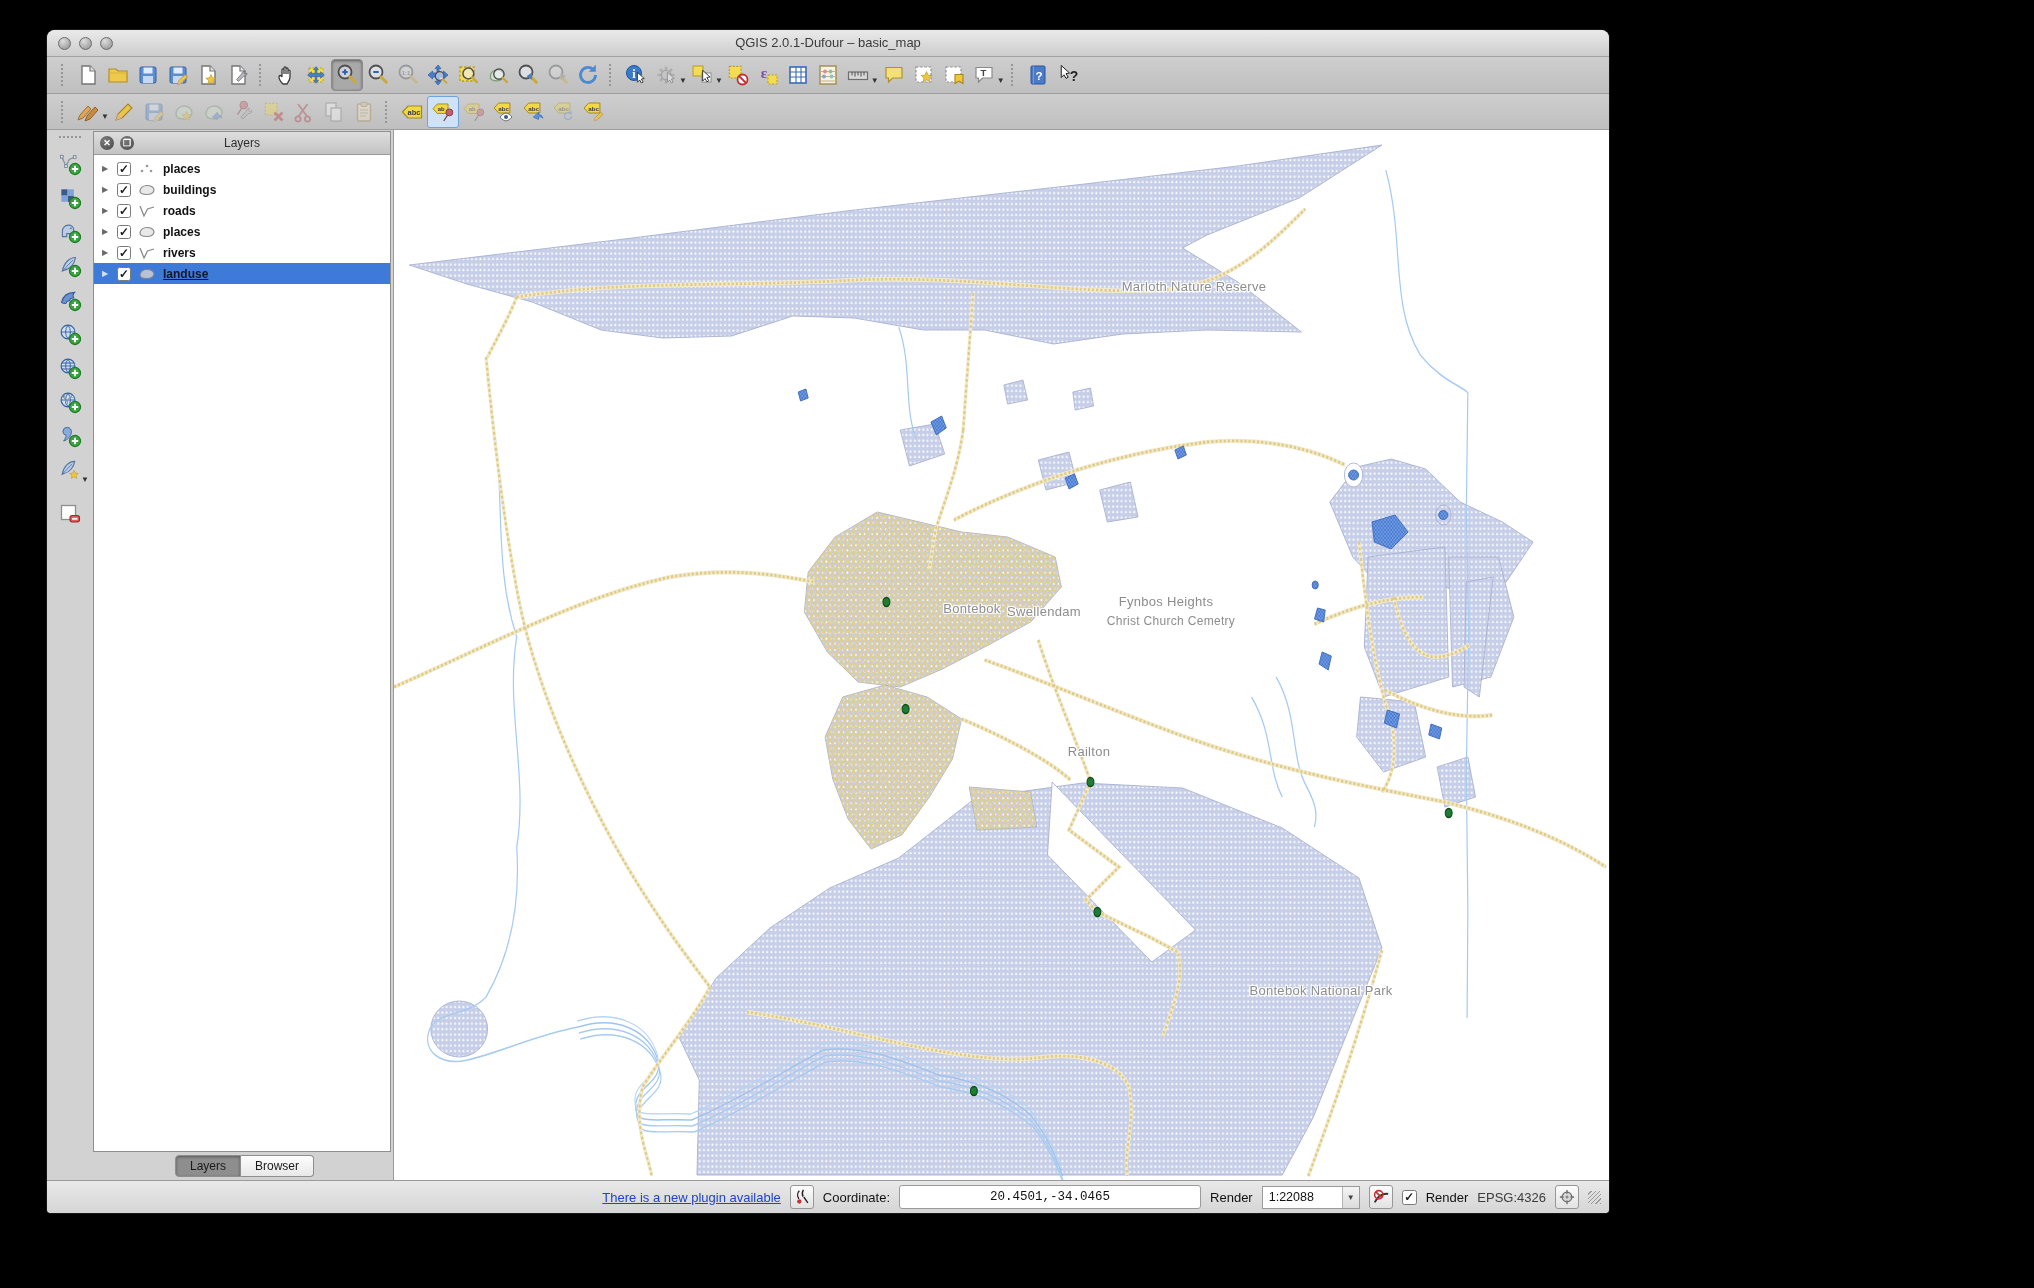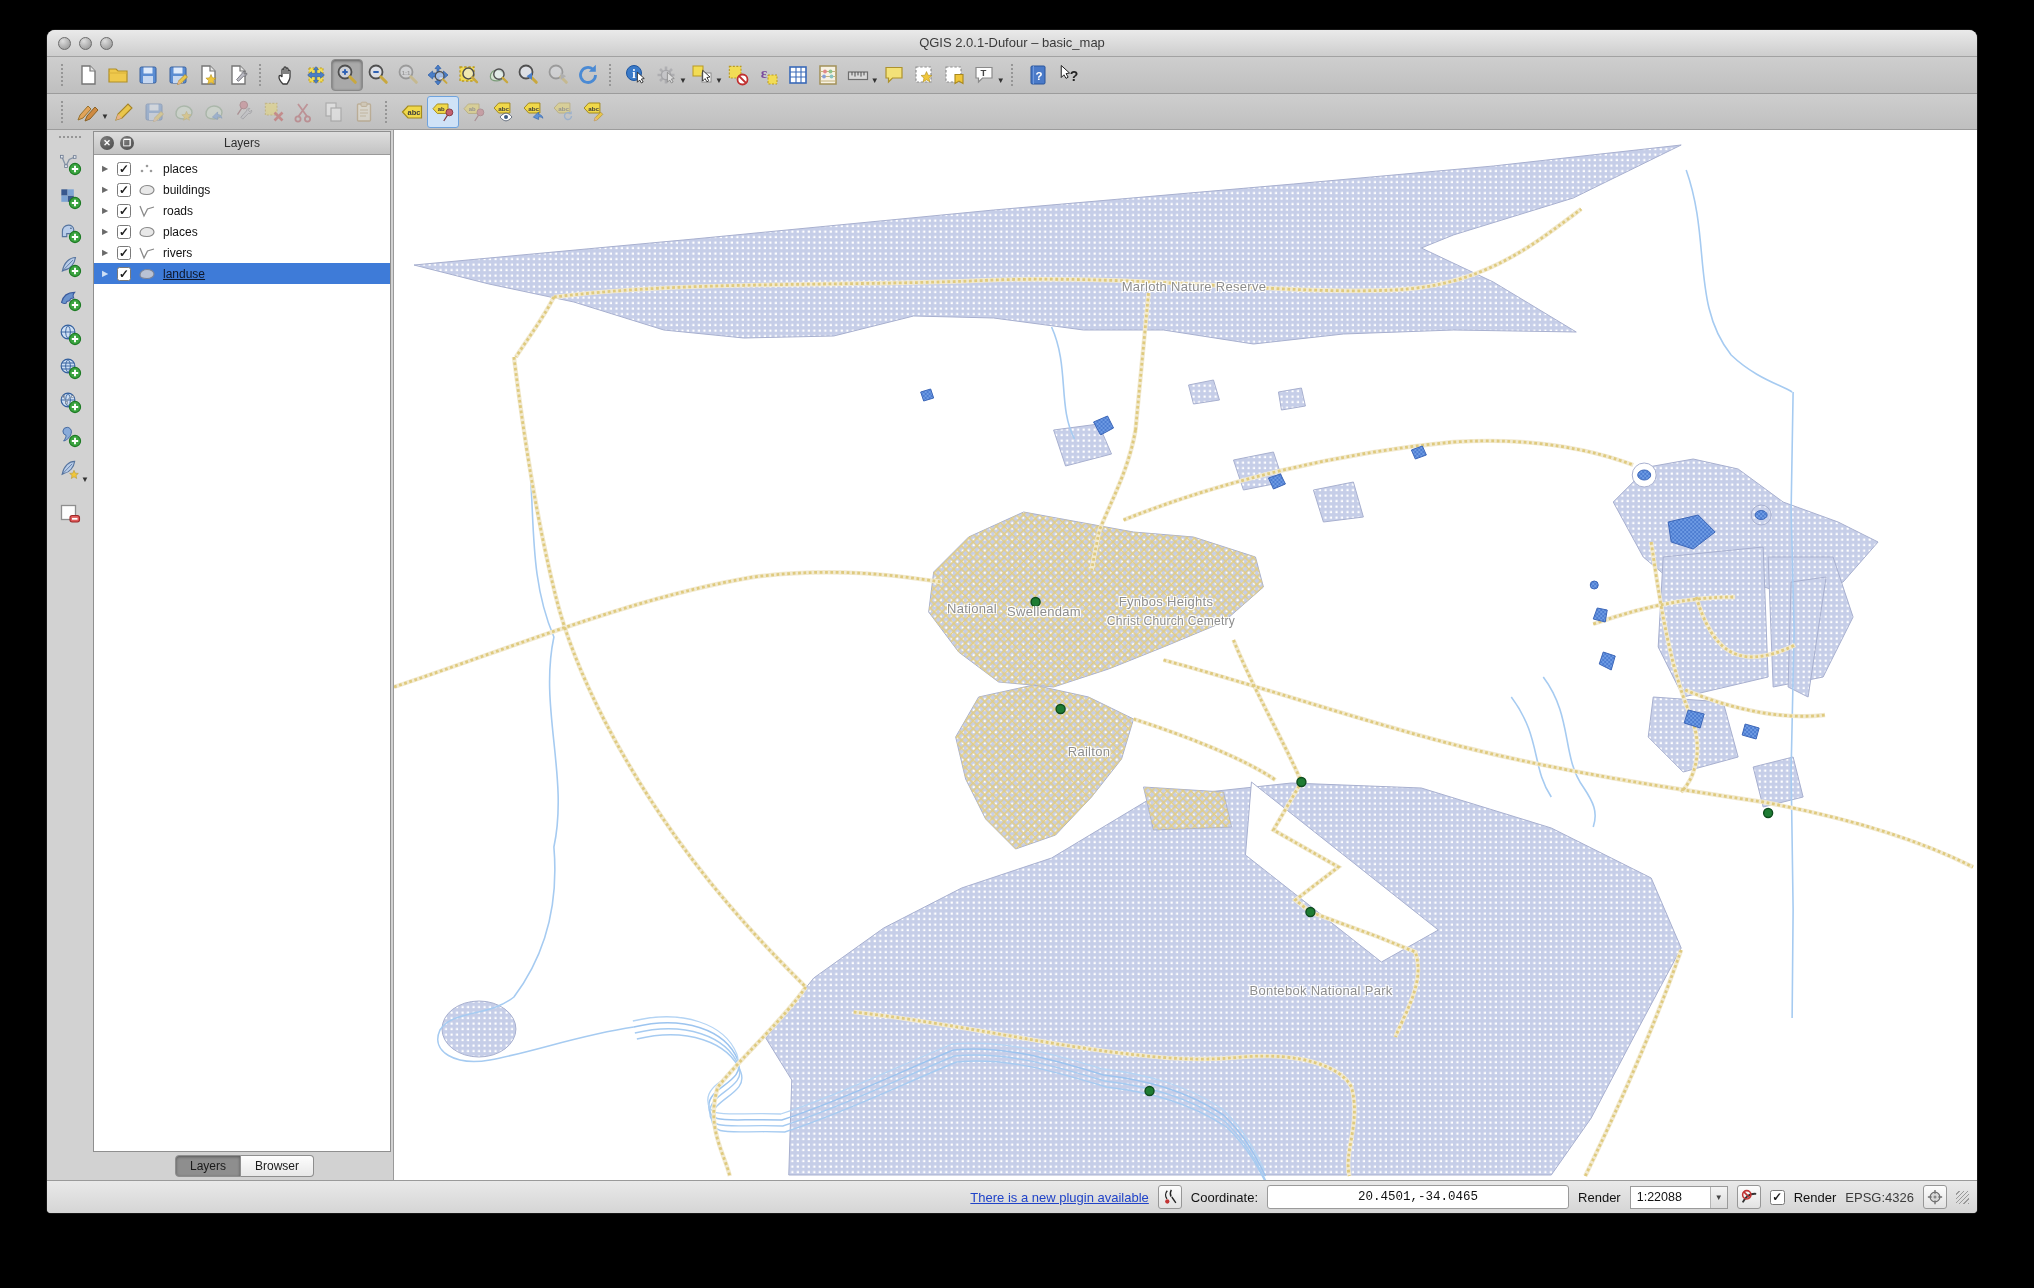--- a/index.html
+++ b/index.html
@@ -1,18 +1,18 @@
 <!DOCTYPE html>
 <html><head>
 <meta charset="utf-8">
 <style>
   html,body{margin:0;padding:0}
   body{width:2034px;height:1288px;background:#000;position:relative;
        font-family:"Liberation Sans",sans-serif;-webkit-font-smoothing:antialiased}
-  .window{position:absolute;left:47px;top:30px;width:1930px;height:1183px;
+  .window{position:absolute;left:47px;top:30px;width:1562px;height:1183px;
           background:#cfcfcf;border-radius:8px 8px 4px 4px;overflow:hidden;
           box-shadow:0 0 0 1px #161616,0 14px 40px rgba(0,0,0,.7)}
   
   .titlebar{height:27px;background:linear-gradient(#eaeaea,#cdcdcd);
             border-bottom:1px solid #a2a2a2;position:relative;box-sizing:border-box}
   .traffic{position:absolute;left:11px;top:7px;display:flex;gap:8px}
   .tl{width:13px;height:13px;border-radius:50%;box-sizing:border-box;
       background:radial-gradient(circle at 35% 28%,#dedede,#8d8d8d);border:1px solid #6c6c6c}
   .title{text-align:center;line-height:26px;font-size:13px;color:#3a3a3a}
   
@@ -38,21 +38,21 @@
   .panel-header{height:22px;background:linear-gradient(#dedede,#c3c3c3);border-bottom:1px solid #9a9a9a;
                 display:flex;align-items:center;padding:0 6px;flex:0 0 auto}
   .ph-btn{width:14px;height:14px;border-radius:50%;background:radial-gradient(circle at 35% 30%,#7c7c7c,#474747);
           color:#fff;font-size:9px;line-height:14px;text-align:center;margin-right:6px;font-weight:bold}
   .panel-title{flex:1;text-align:center;font-size:12px;color:#2e2e2e;margin-left:-40px}
   .tree{flex:1;padding-top:3px}
   .lrow{height:21px;display:flex;align-items:center;padding-left:8px;gap:6px}
   .lrow .exp{font-size:8px;color:#6a6a6a;width:9px}
   .cbx{width:14px;height:14px;background:#fff;border:1px solid #7a7a7a;border-radius:2.5px;
        font-size:12px;line-height:13px;text-align:center;color:#1c1c1c;font-weight:bold;box-sizing:border-box}
-  .lrow .llabel{font-size:12px;font-weight:normal;color:#111}
+  .lrow .llabel{font-size:12px;font-weight:bold;color:#111}
   .lrow.sel{background:#3e7bd8}
   .lrow.sel .llabel{color:#0f172a;text-decoration:underline}
   .lrow.sel .exp{color:#cfe0f5}
   .licon{width:20px;height:14px}
   .ptabs{height:28px;display:flex;align-items:center;padding-left:82px}
   .ptab{height:20px;line-height:20px;padding:0 14px;font-size:12px;color:#1a1a1a;
         border:1px solid #8e8e8e;background:linear-gradient(#fdfdfd,#e8e8e8)}
   .ptab.first{border-radius:4px 0 0 4px}
   .ptab.last{border-radius:0 4px 4px 0;border-left:none}
   .ptab.active{background:#8e8e8e;box-shadow:inset 0 1px 3px rgba(0,0,0,.4);color:#1a1a1a}
@@ -827,21 +827,21 @@
           <circle cx="642" cy="472" r="4.5"></circle>
           <circle cx="667" cy="579" r="4.5"></circle>
           <circle cx="908" cy="652" r="4.5"></circle>
           <circle cx="917" cy="782" r="4.5"></circle>
           <circle cx="756" cy="961" r="4.5"></circle>
           <circle cx="1375" cy="683" r="4.5"></circle>
         </g>
       </svg>
 
       <div class="mlabel" style="left:800px;top:156px">Marloth Nature Reserve</div>
-      <div class="mlabel" style="left:578px;top:478px">National</div>
+      <div class="mlabel" style="left:578px;top:478px">Bontebok</div>
       <div class="mlabel" style="left:650px;top:481px">Swellendam</div>
       <div class="mlabel" style="left:772px;top:471px">Fynbos Heights</div>
       <div class="mlabel" style="left:777px;top:491px;font-size:12px">Christ Church Cemetry</div>
       <div class="mlabel" style="left:695px;top:621px">Railton</div>
       <div class="mlabel" style="left:927px;top:860px">Bontebok National Park</div>
     </div>
   </div>
 
   <div class="statusbar">
     <a class="plugin-link">There is a new plugin available</a>

